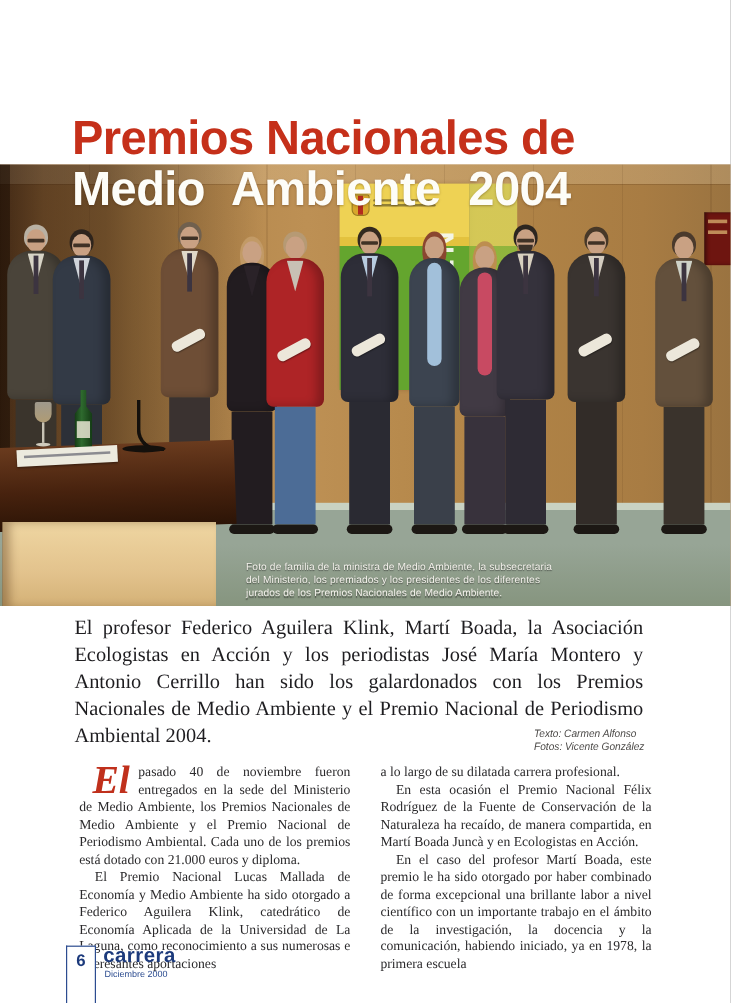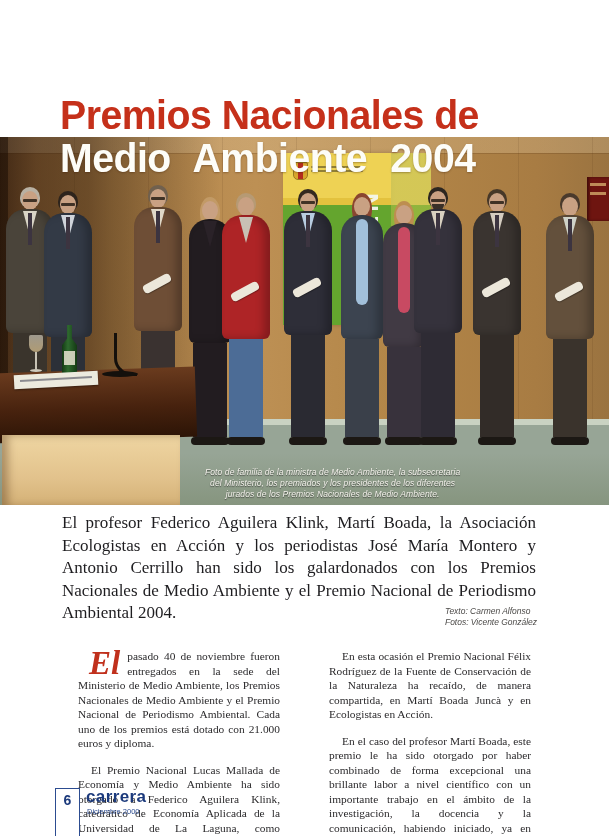--- a/index.html
+++ b/index.html
@@ -118,24 +118,23 @@
   .name-card i{display:block;height:2px;margin:5px 6px 0 6px;background:rgba(60,60,80,.55);}
   .microphone{
     position:absolute;left:96px;top:196px;width:44px;height:44px;z-index:33;
   }
   .microphone .arm{position:absolute;left:18px;top:0;width:20px;height:40px;
     border-left:3px solid #14100c;border-bottom:3px solid #14100c;border-radius:0 0 0 18px;}
   .microphone .base{position:absolute;left:6px;top:38px;width:36px;height:6px;border-radius:50%;background:#14100c;}
   
   .photo-caption{
     position:absolute;left:205px;top:330px;z-index:40;
-    color:#f4f2ec;font-style:italic;font-size:8.5px;line-height:11px;
+    color:#f4f2ec;font-size:8.5px;line-height:11px;
     text-shadow:0 1px 1px rgba(30,30,30,.65);
     letter-spacing:.1px;
-    text-align:center;
   }
   .photo-caption span{display:block;}
   
   .lead{
     position:absolute;left:62px;top:512px;width:474px;
     font-family:"Liberation Serif",serif;
     font-size:17px;line-height:22.6px;color:#1e1d20;
     text-align:justify;
   }
   
@@ -148,21 +147,21 @@
   
   .columns{
     position:absolute;left:66px;top:637px;width:477px;
     display:flex;gap:25px;
     font-family:"Liberation Serif",serif;
     font-size:11.4px;line-height:14.5px;color:#2b2a2c;
     text-align:justify;
     -webkit-hyphens:auto;hyphens:auto;
   }
   .col{width:226px;}
-  .col p{margin:12px;}
+  .col p{margin:0;}
   .col p.indent{text-indent:13px;}
   .dropcap{
     float:left;font-family:"Liberation Serif",serif;font-style:italic;font-weight:bold;
     font-size:33px;line-height:26px;color:#c0301c;
     margin:1px 7px 0 11px;
   }
   
   .pagenum-box{
     position:absolute;left:55px;top:788px;width:23px;height:48px;
     border:1px solid #2c4c90;border-bottom:none;background:#fff;
@@ -350,20 +349,21 @@
     <span>Texto: Carmen Alfonso</span>
     <span>Fotos: Vicente González</span>
   </div>
 
   <div class="columns">
     <div class="col">
       <p><span class="dropcap">El</span><span>pasado 40 de noviembre fueron entregados en la sede del Ministerio de Medio Ambiente, los Premios Nacionales de Medio Ambiente y el Premio Nacional de Periodismo Ambiental. Cada uno de los premios está dotado con 21.000 euros y diploma.</span></p>
       <p class="indent">El Premio Nacional Lucas Mallada de Economía y Medio Ambiente ha sido otorgado a Federico Aguilera Klink, catedrático de Economía Aplicada de la Universidad de La Laguna, como reconocimiento a sus numerosas e interesantes aportaciones</p>
     </div>
     <div class="col">
+      <p>a lo largo de su dilatada carrera profesional.</p>
       <p class="indent">En esta ocasión el Premio Nacional Félix Rodríguez de la Fuente de Conservación de la Naturaleza ha recaído, de manera compartida, en Martí Boada Juncà y en Ecologistas en Acción.</p>
       <p class="indent">En el caso del profesor Martí Boada, este premio le ha sido otorgado por haber combinado de forma excepcional una brillante labor a nivel científico con un importante trabajo en el ámbito de la investigación, la docencia y la comunicación, habiendo iniciado, ya en 1978, la primera escuela</p>
     </div>
   </div>
 
   <div class="pagenum-box">
     <span class="pagenum">6</span>
   </div>
   <div class="magazine-name">carrera</div>
   <div class="issue-date">Diciembre 2000</div>

